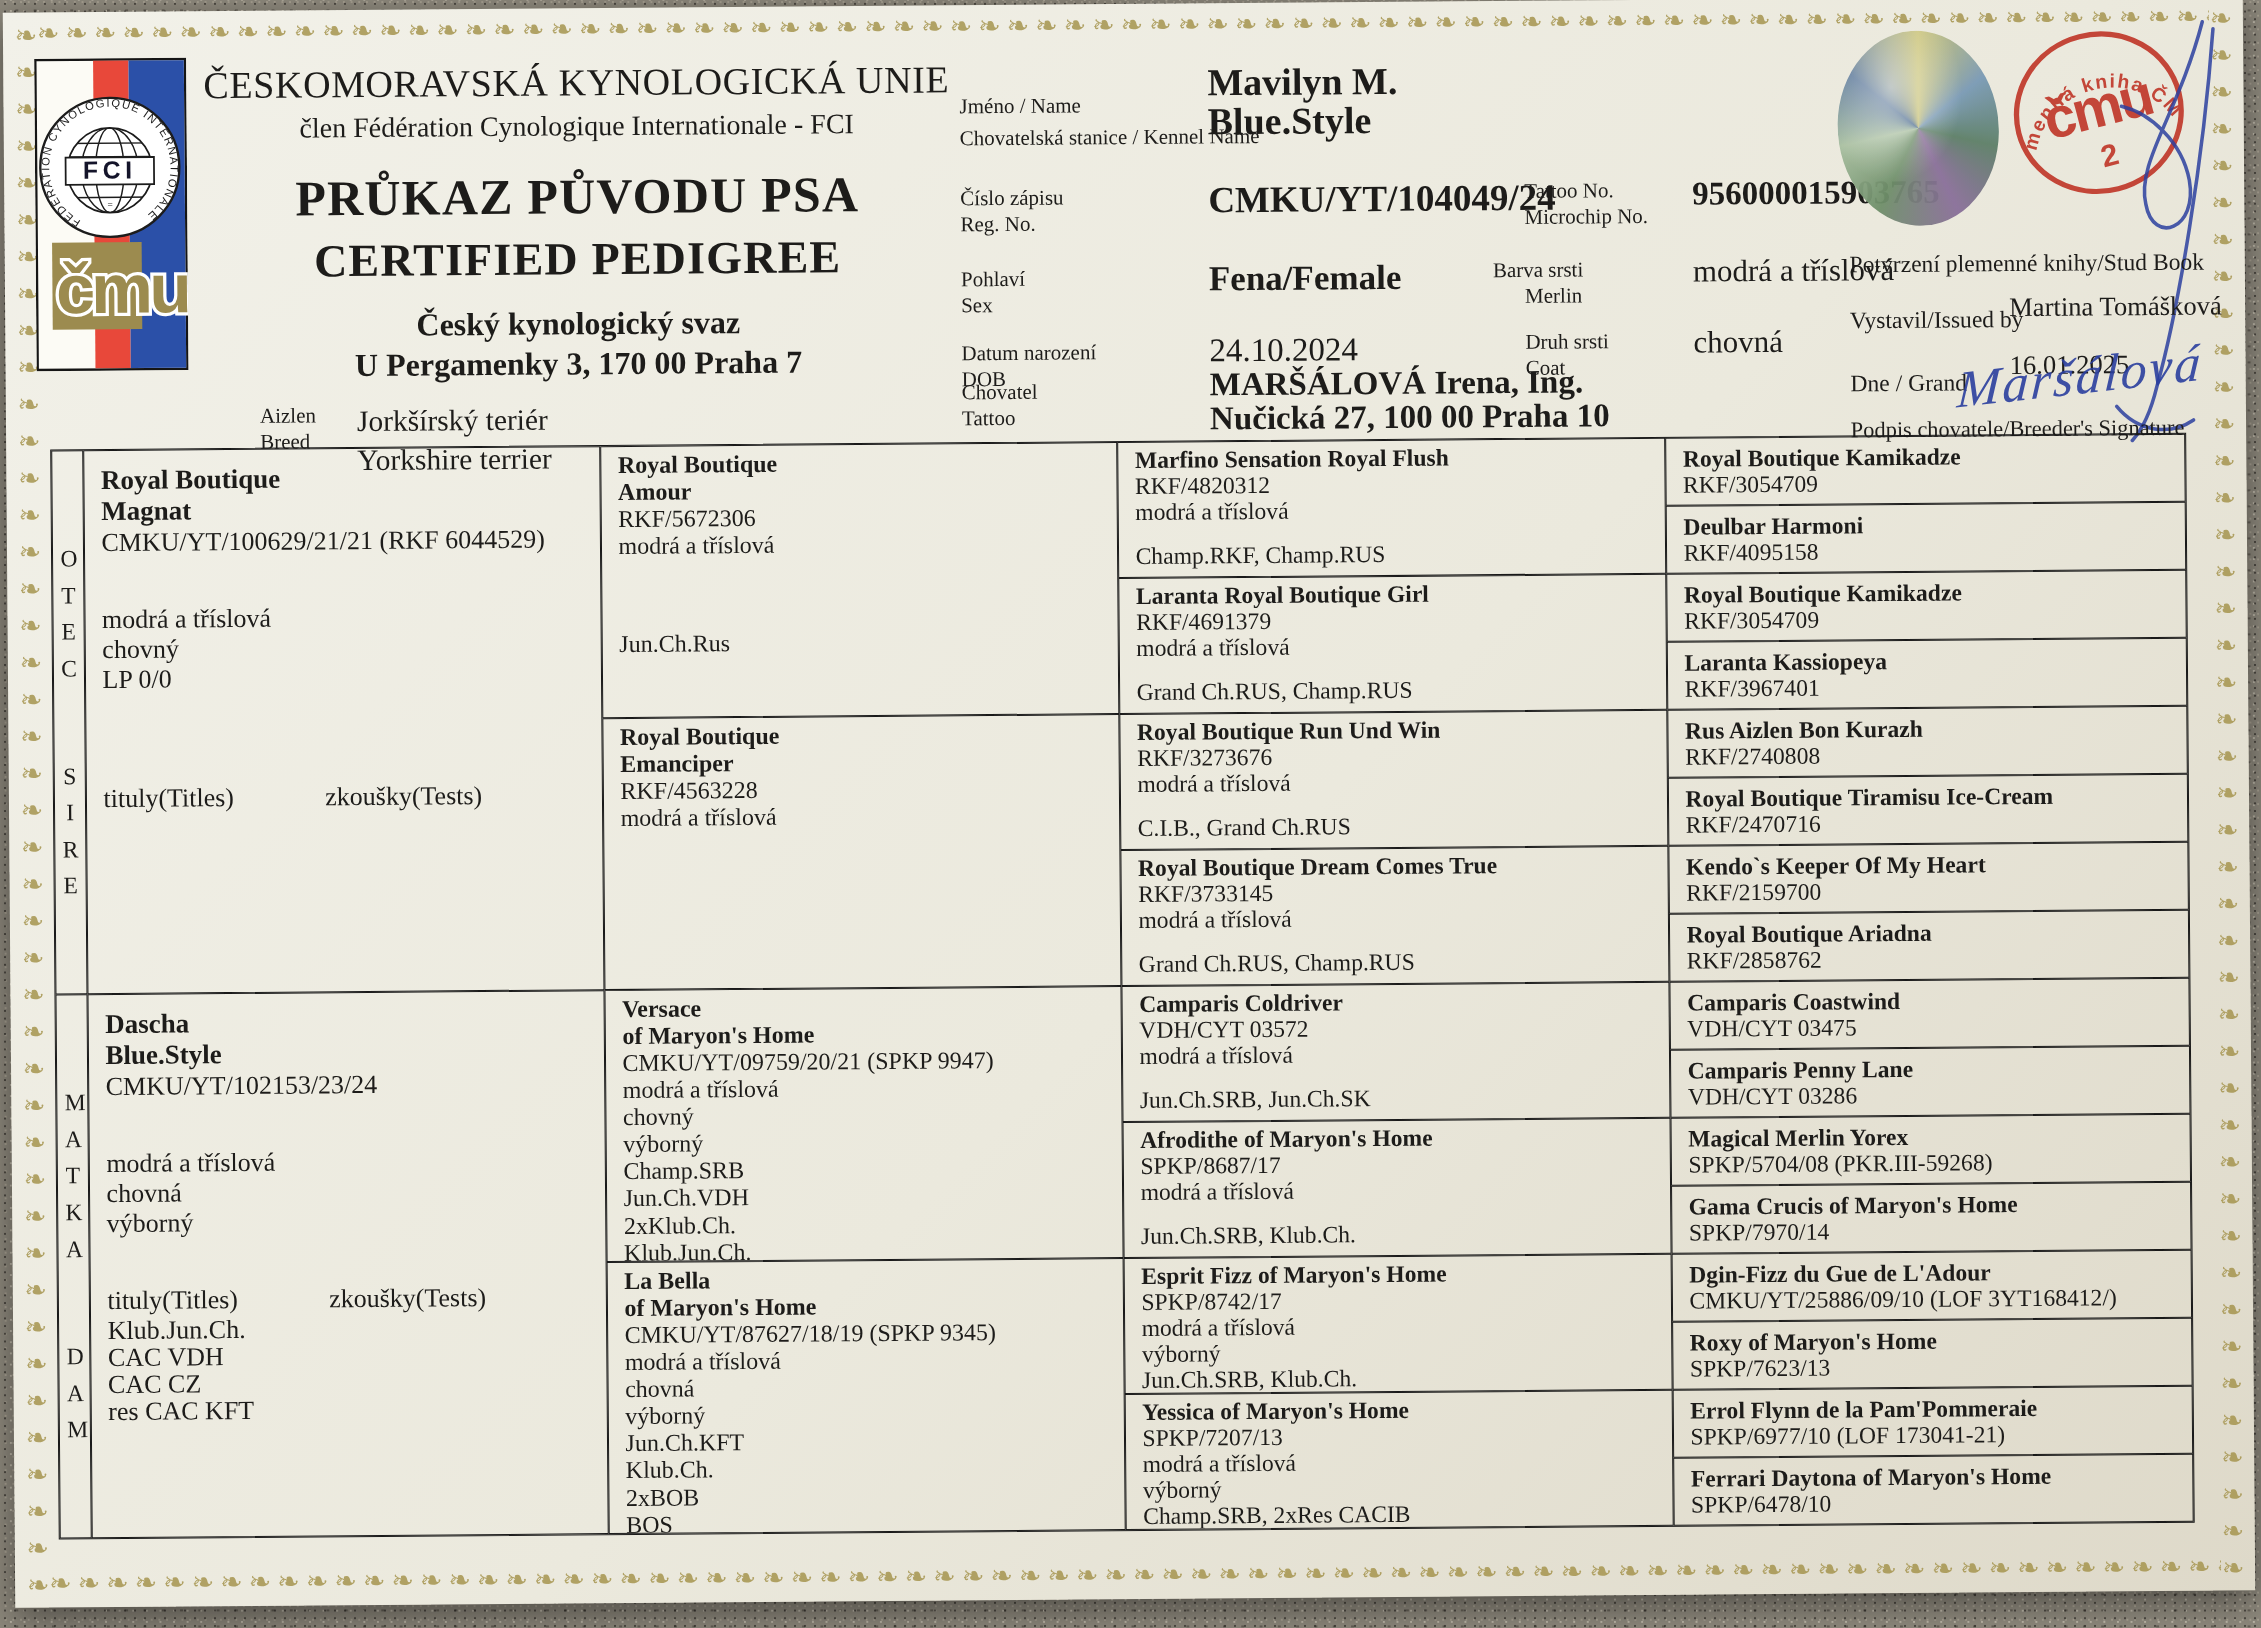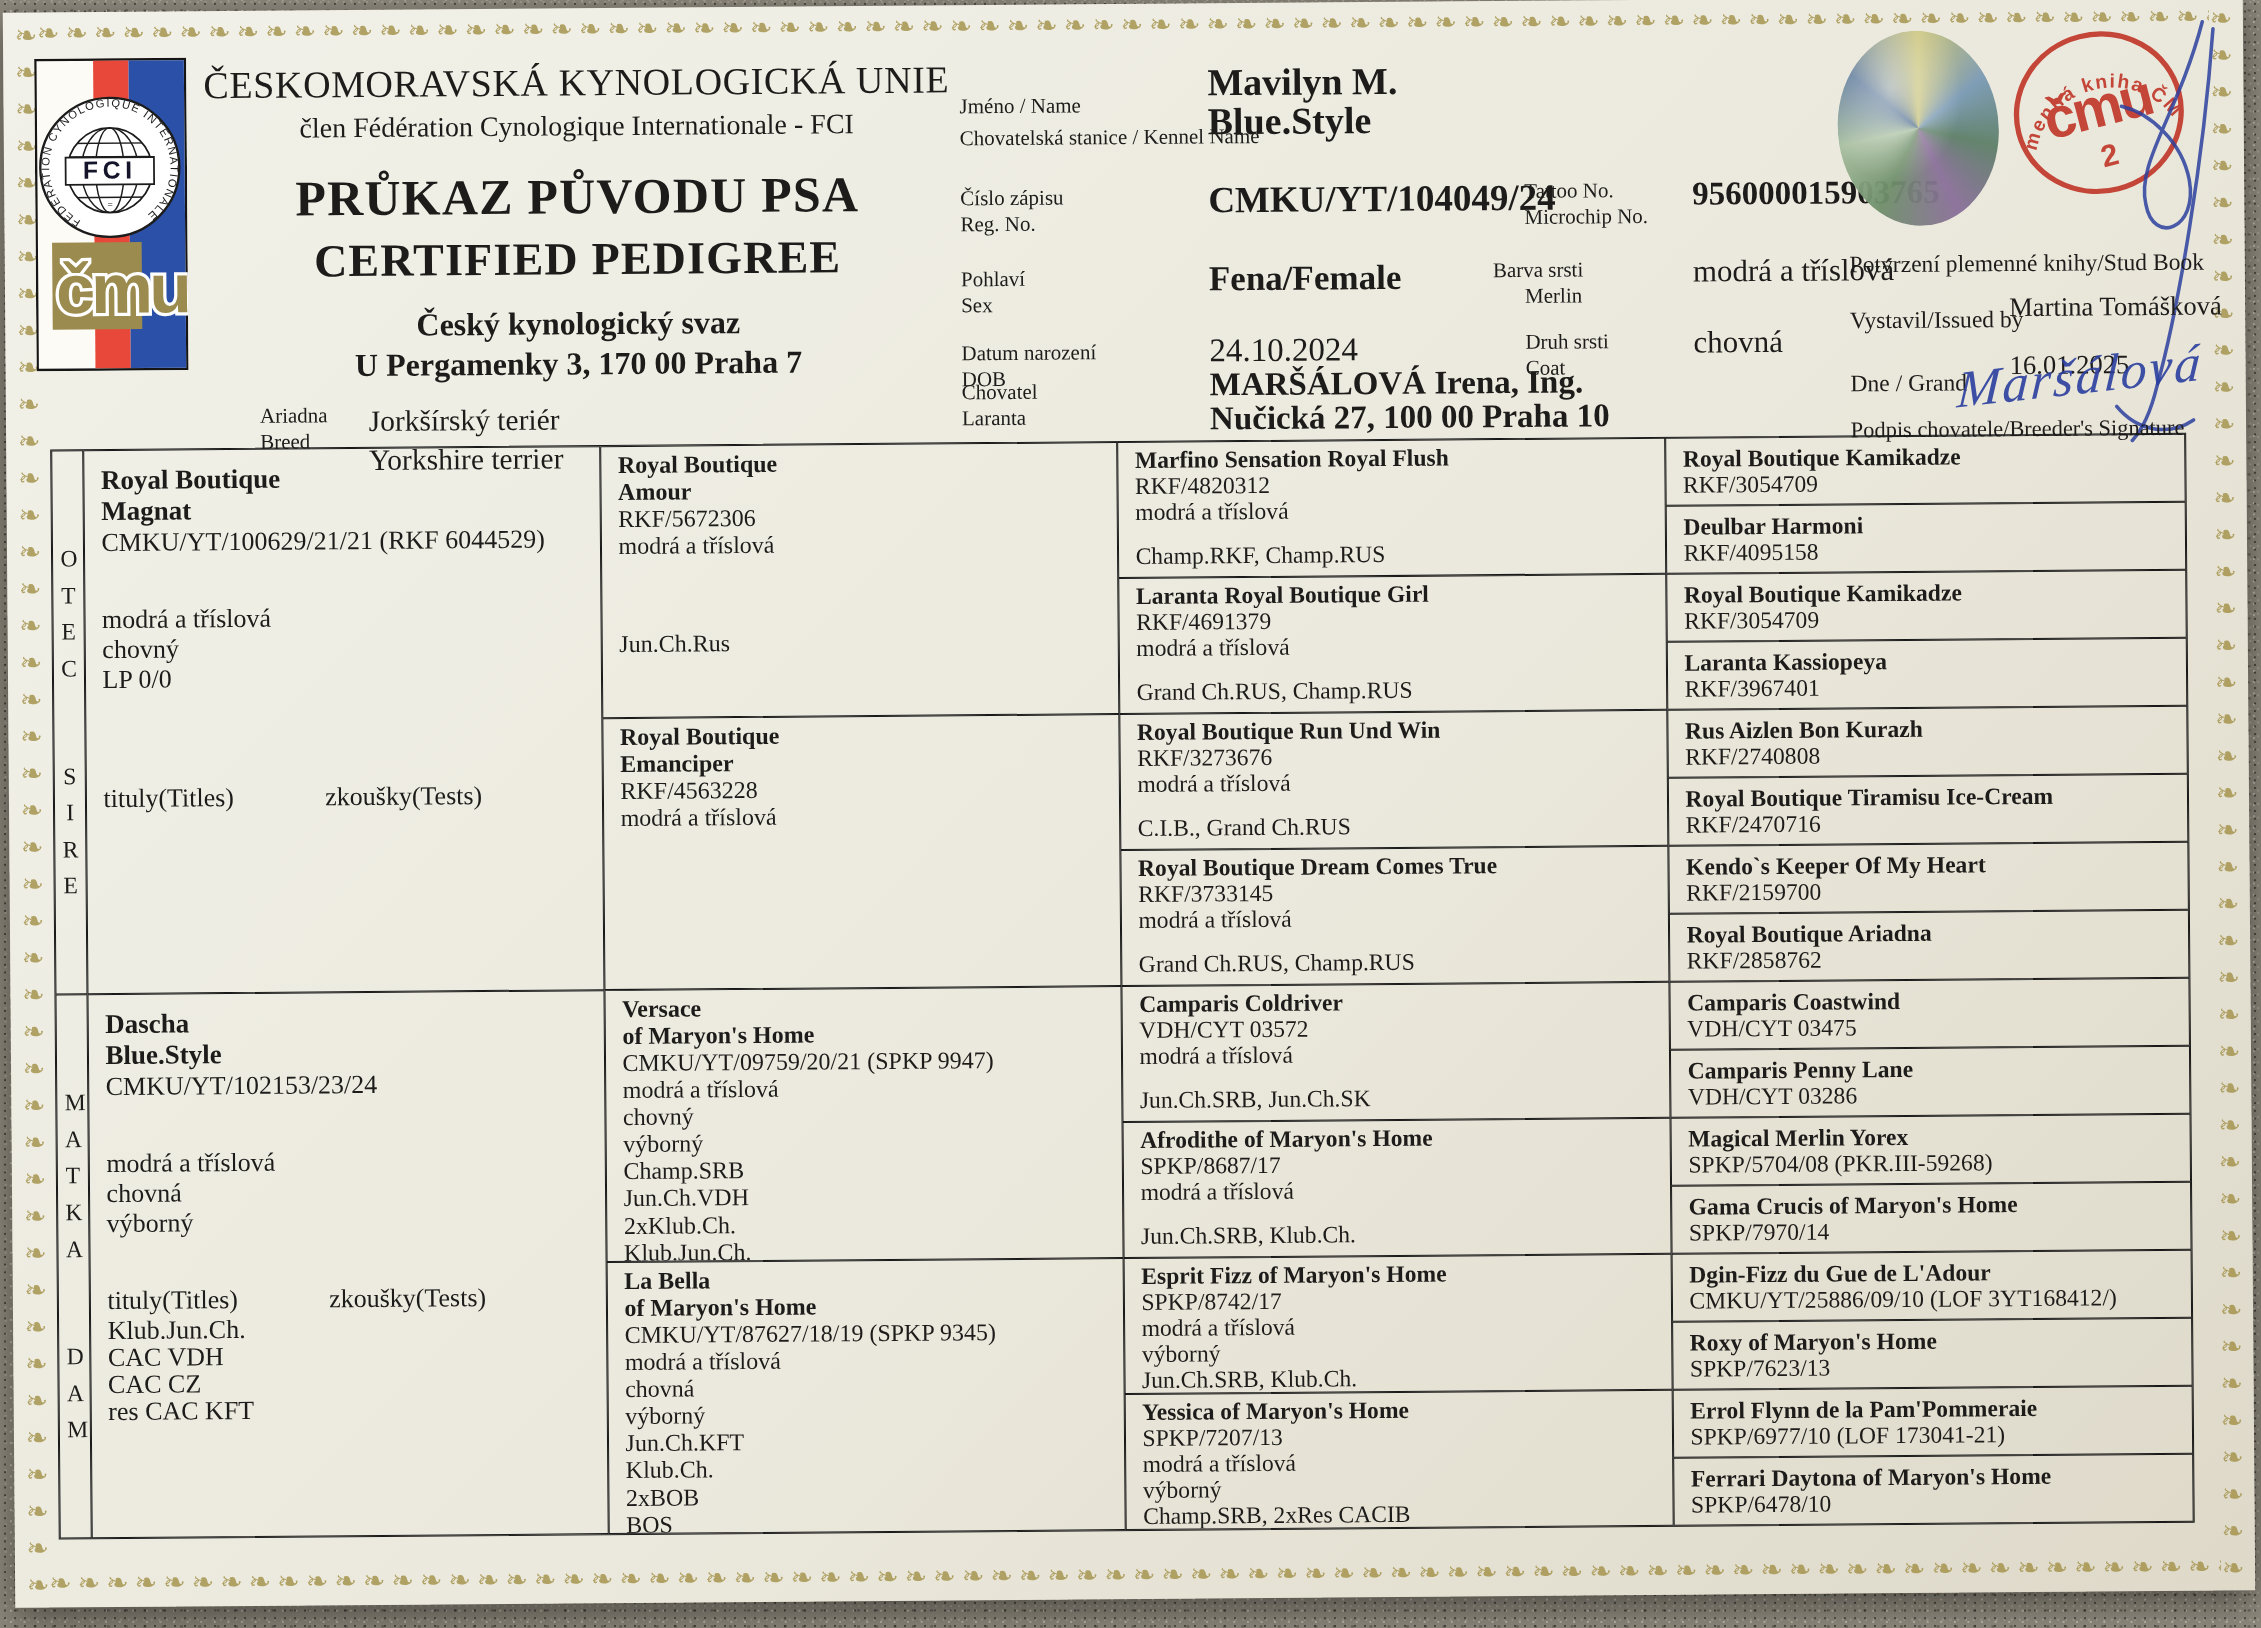--- a/index.html
+++ b/index.html
@@ -123,21 +123,21 @@
 
   <div class="org-block">
     <div class="org-name">ČESKOMORAVSKÁ KYNOLOGICKÁ UNIE</div>
     <div class="org-sub">člen Fédération Cynologique Internationale - FCI</div>
     <div class="doc-title">PRŮKAZ PŮVODU PSA</div>
     <div class="doc-title2">CERTIFIED PEDIGREE</div>
     <div class="org2">Český kynologický svaz</div>
     <div class="org2addr">U Pergamenky 3, 170 00 Praha 7</div>
     <div class="breed-row">
       <div class="lbl">
-        <div>Ariadna</div>
+        <div>Aizlen</div>
         <div>Breed</div>
       </div>
       <div class="breed-vals">
         <div>Jorkšírský teriér</div>
         <div>Yorkshire terrier</div>
       </div>
     </div>
   </div>
 
   <div class="fields">
@@ -161,21 +161,21 @@
     <div class="val" style="left:732px;top:198px;font-size:31px">modrá a tříslová</div>
 
     <div class="lbl" style="left:0;top:279px">Datum narození</div>
     <div class="lbl" style="left:0;top:305px">DOB</div>
     <div class="val" style="left:248px;top:273px">24.10.2024</div>
     <div class="lbl" style="left:564px;top:272px">Druh srsti</div>
     <div class="lbl" style="left:564px;top:298px">Coat</div>
     <div class="val" style="left:732px;top:269px;font-size:31px">chovná</div>
 
     <div class="lbl" style="left:0;top:318px">Chovatel</div>
-    <div class="lbl" style="left:0;top:344px">Laranta</div>
+    <div class="lbl" style="left:0;top:344px">Tattoo</div>
     <div class="val b" style="left:248px;top:307px">MARŠÁLOVÁ Irena, Ing.</div>
     <div class="val b" style="left:248px;top:341px">Nučická 27, 100 00 Praha 10</div>
   </div>
 
   <div class="issue">
     <div class="holo"></div>
     <svg class="stamp" viewBox="0 0 300 300">
       <ellipse class="stamp-ring" cx="150" cy="148" rx="140" ry="133"></ellipse>
       <defs>
             <path id="arcTop" d="M 28 195 A 127 120 0 0 1 272 195" fill="none"></path>

